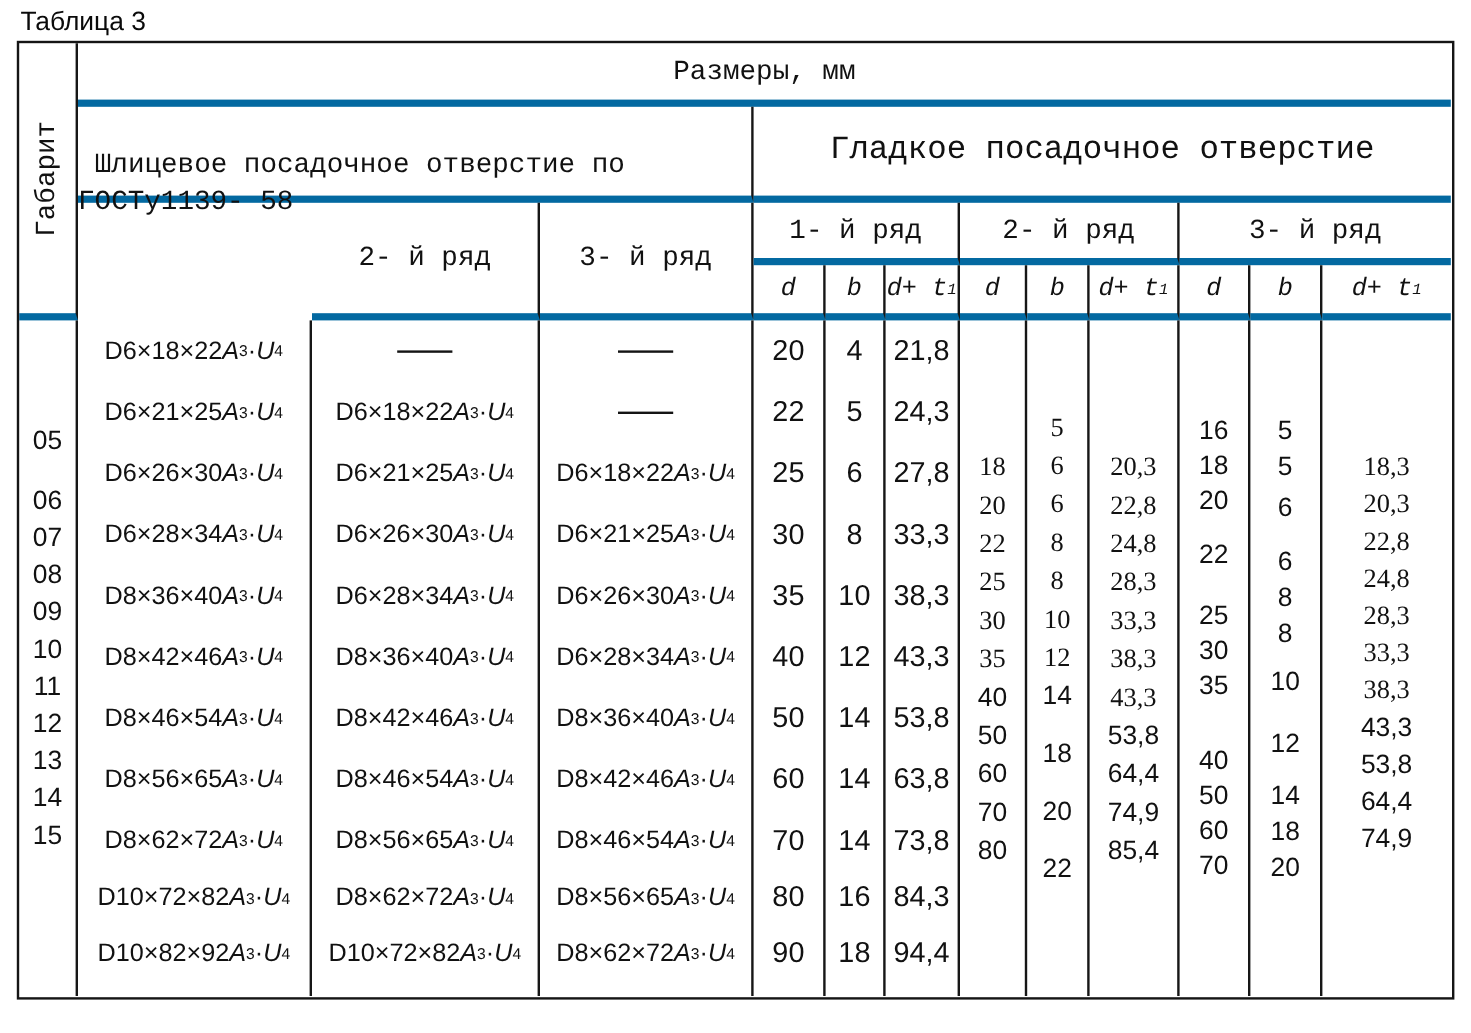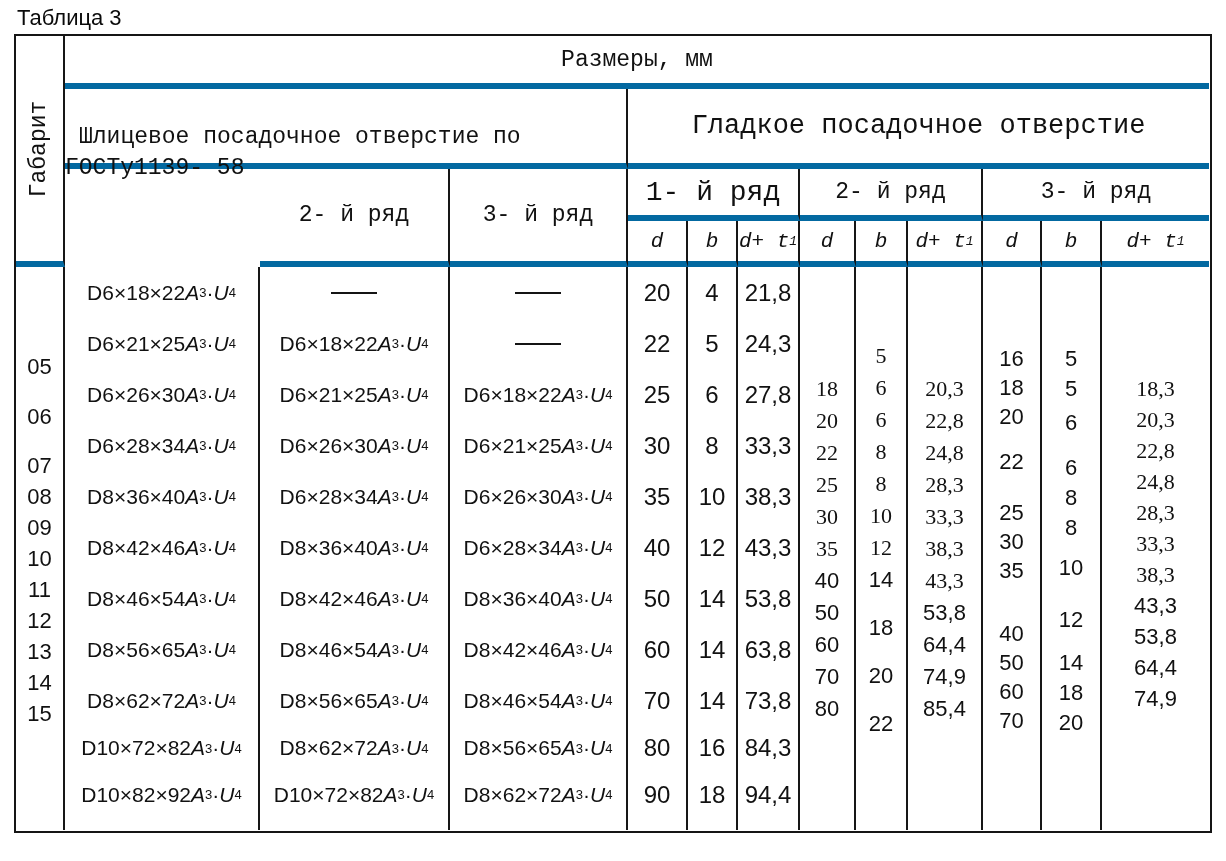--- a/index.html
+++ b/index.html
@@ -25,21 +25,21 @@
   .h-corner { left:0; top:0; width:49px; height:231px; }
   .h-corner .vert { transform:rotate(-90deg); white-space:nowrap; font-size:23px; }
   .h-razm { left:49px; top:0; width:1144px; height:53px; font-size:23px; }
   .h-spl  { left:49px; top:53px; width:563px; height:80px; font-size:23px; padding-top:9px; }
   .h-spl .l1 { display:block; text-align:left; padding-left:14px; line-height:31px;margin-top:24px; }
   .h-spl .l2 { display:block; line-height:31px; }
   .h-gl   { left:612px; top:53px; width:581px; height:80px; font-size:27px; }
   .h-sr1 { left:49px;  top:133px; width:195px; height:98px; font-size:23px; }
   .h-sr2 { left:244px; top:133px; width:190px; height:98px; font-size:23px; }
   .h-sr3 { left:434px; top:133px; width:178px; height:98px; font-size:23px; }
-  .h-gr1 { left:612px; top:133px; width:172px; height:52px; font-size:28px; }
+  .h-gr1 { left:612px; top:133px; width:172px; height:52px; font-size:23px; }
   .h-gr2 { left:784px; top:133px; width:183px; height:52px; font-size:23px; }
   .h-gr3 { left:967px; top:133px; width:226px; height:52px; font-size:23px; }
   .sub { top:185px; height:46px; font-style:italic; font-size:21px; }
   .h-d1 { left:612px; width:60px; }  .h-b1 { left:672px; width:50px; }  .h-t1 { left:722px; width:62px; }
   .h-d2 { left:784px; width:56px; }  .h-b2 { left:840px; width:52px; }  .h-t2 { left:892px; width:75px; }
   .h-d3 { left:967px; width:59px; }  .h-b3 { left:1026px; width:60px; } .h-t3 { left:1086px; width:107px; }
 
   
   .bodycol { position:absolute; top:231px; height:563px; }
   .b-gab { left:0; width:49px; }
@@ -55,21 +55,21 @@
   .rows .cell { display:flex; align-items:center; justify-content:center; font-size:21px; white-space:nowrap; }
   .b-d1 .cell, .b-b1 .cell, .b-t1 .cell { font-size:24px; }
   sub { font-size:62%; vertical-align:-0.25em; letter-spacing:0; }
   i { font-style:italic; }
   .dash { display:inline-block; width:46px; border-top:2.5px solid #141414; }
 
   
   .stack { text-align:center; font-size:22px; }
   .stack .it { line-height:32px; }
   .b-gab.stack { padding-top:84px; } .b-gab .it { line-height:31px; }
-  .b-gab .it:nth-child(2){ margin-top:19px; } .b-gab .it:nth-child(3){ margin-top:18px; }
+  .b-gab .it:nth-child(2){ margin-top:19px; } .b-gab .it:nth-child(3){ }
   .b-d2.stack { padding-top:106px; }
   .b-b2.stack { padding-top:73px; }
   .b-b2 .it:nth-child(n+9){ margin-top:16px; }
   .b-t2.stack { padding-top:106px; }
   .b-d3.stack { padding-top:77px; } .b-d3 .it { line-height:29px; }
   .b-d3 .it:nth-child(4){ margin-top:16px; } .b-d3 .it:nth-child(5){ margin-top:22px; } .b-d3 .it:nth-child(8){ margin-top:34px; }
   .b-b3.stack { padding-top:77px; } .b-b3 .it { line-height:30px; }
   .b-b3 .it:nth-child(3){ margin-top:4px; } .b-b3 .it:nth-child(4){ margin-top:15px; }
   .b-b3 .it:nth-child(7){ margin-top:10px; } .b-b3 .it:nth-child(8){ margin-top:22px; } .b-b3 .it:nth-child(9){ margin-top:13px; }
   .b-t3.stack { padding-top:106px; } .b-t3 .it { line-height:31px; }

